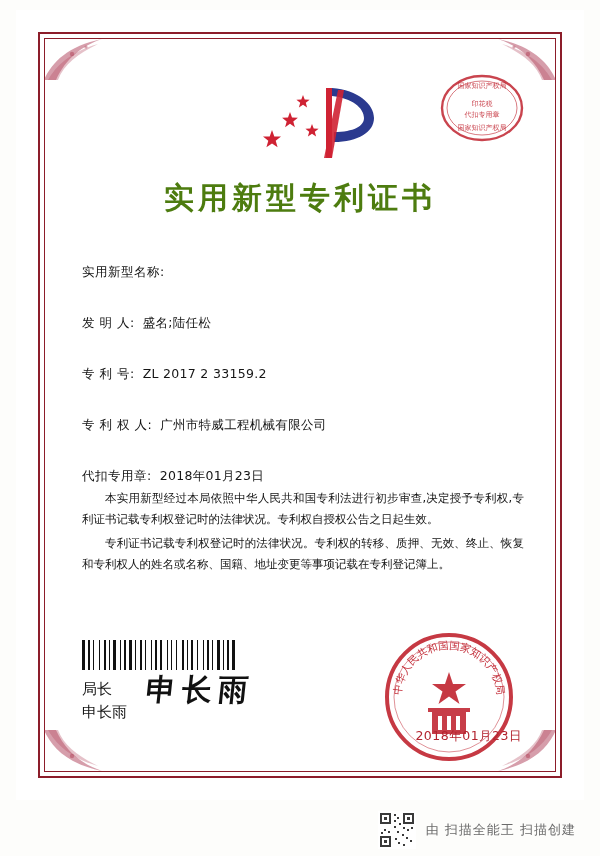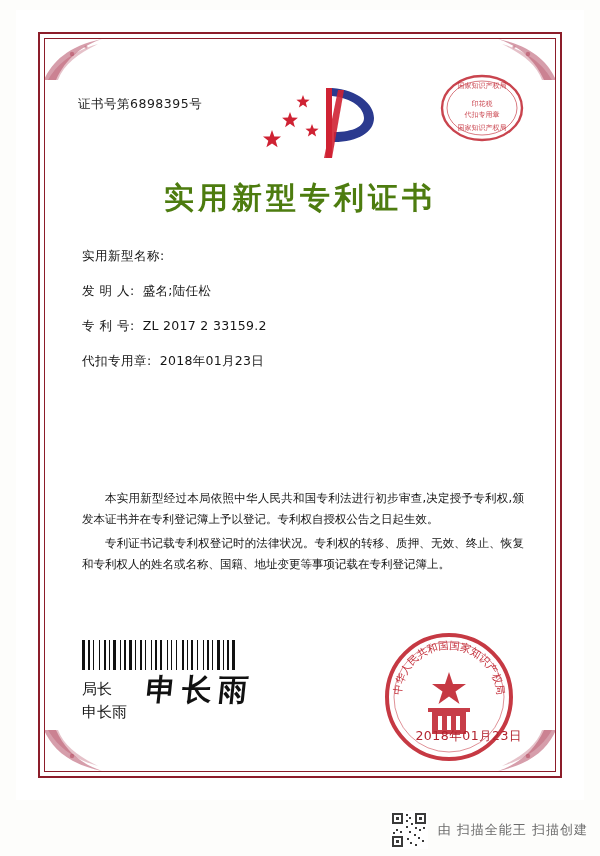--- a/index.html
+++ b/index.html
@@ -111,20 +111,21 @@
   .field-row {
     display: flex;
     align-items: baseline;
     margin-bottom: 18px;
     font-size: 12.5px;
     color: #151515;
   }
   .field-label {
     white-space: nowrap;
     letter-spacing: .5px;
+    margin-top: 16px;
   }
   .field-value {
     margin-left: 8px;
     letter-spacing: .3px;
   }
 
   
   .paras {
     position: absolute;
     left: 66px;
@@ -207,21 +208,21 @@
   
   .footer {
     position: absolute;
     left: 13px;
     right: 0;
     bottom: 0;
     height: 52px;
     display: flex;
     align-items: center;
     justify-content: flex-end;
-    padding-right: 12px;
+    padding-right: 24px;
     box-sizing: border-box;
     gap: 10px;
   }
   .qr {
     width: 38px;
     height: 38px;
   }
   .qr svg { display: block; width: 100%; height: 100%; }
   .footer-text {
     font-size: 13px;
@@ -263,21 +264,20 @@
       </svg>
     </div>
     <div class="corner br">
       <svg viewBox="0 0 62 46">
         <path d="M2 44 C10 26 26 10 60 3 C40 10 24 22 14 44 Z" fill="currentColor" opacity=".55"></path>
         <path d="M6 44 C14 30 28 16 56 8 C36 18 22 28 16 44 Z" fill="currentColor" opacity=".35"></path>
         <circle cx="30" cy="18" r="2.2" fill="currentColor" opacity=".6"></circle>
       </svg>
     </div>
 
-    <div class="cert-no">证书号第6898395号</div>
 
     <div class="emblem">
       <svg viewBox="0 0 120 86">
         <g fill="#cf2233">
           <polygon points="10,52 12.3,58.4 19,58.6 13.7,62.7 15.6,69.3 10,65.4 4.4,69.3 6.3,62.7 1,58.6 7.7,58.4"></polygon>
           <polygon points="28,34 30,39.6 35.9,39.8 31.3,43.4 32.9,49.2 28,45.7 23.1,49.2 24.7,43.4 20.1,39.8 26,39.6"></polygon>
           <polygon points="41,17 42.7,21.6 47.6,21.8 43.8,24.8 45.1,29.6 41,26.7 36.9,29.6 38.2,24.8 34.4,21.8 39.3,21.6"></polygon>
           <polygon points="50,46 51.7,50.6 56.6,50.8 52.8,53.8 54.1,58.6 50,55.7 45.9,58.6 47.2,53.8 43.4,50.8 48.3,50.6"></polygon>
         </g>
         <path d="M64 80 L64 10 L70 10 L70 80 Z" fill="#cf2233"></path>
@@ -307,27 +307,31 @@
       </div>
       <div class="field-row">
         <span class="field-label">发 明 人:</span>
         <span class="field-value">盛名;陆任松</span>
       </div>
       <div class="field-row">
         <span class="field-label">专 利 号:</span>
         <span class="field-value">ZL 2017 2 33159.2</span>
       </div>
       <div class="field-row">
+        <span class="field-label">专 利 权 人:</span>
+        <span class="field-value">广州市特威工程机械有限公司</span>
+      </div>
+      <div class="field-row">
         <span class="field-label">代扣专用章:</span>
         <span class="field-value">2018年01月23日</span>
       </div>
     </div>
 
     <div class="paras">
-      <p class="para">本实用新型经过本局依照中华人民共和国专利法进行初步审查,决定授予专利权,颁发本证书并在专利登记簿上予以登记。专利权自授权公告之日起生效。</p>
+      <p class="para">本实用新型经过本局依照中华人民共和国专利法进行初步审查,决定授予专利权,专利证书记载专利权登记时的法律状况。专利权自授权公告之日起生效。</p>
       <p class="para">专利证书记载专利权登记时的法律状况。专利权的转移、质押、无效、终止、恢复和专利权人的姓名或名称、国籍、地址变更等事项记载在专利登记簿上。</p>
     </div>
 
     <div class="barcode" id="barcode">
         <i style="width:3px"></i>
         <i style="width:1px;background:transparent"></i>
         <i style="width:2px"></i>
         <i style="width:1px;background:transparent"></i>
         <i style="width:1px"></i>
         <i style="width:3px;background:transparent"></i>

